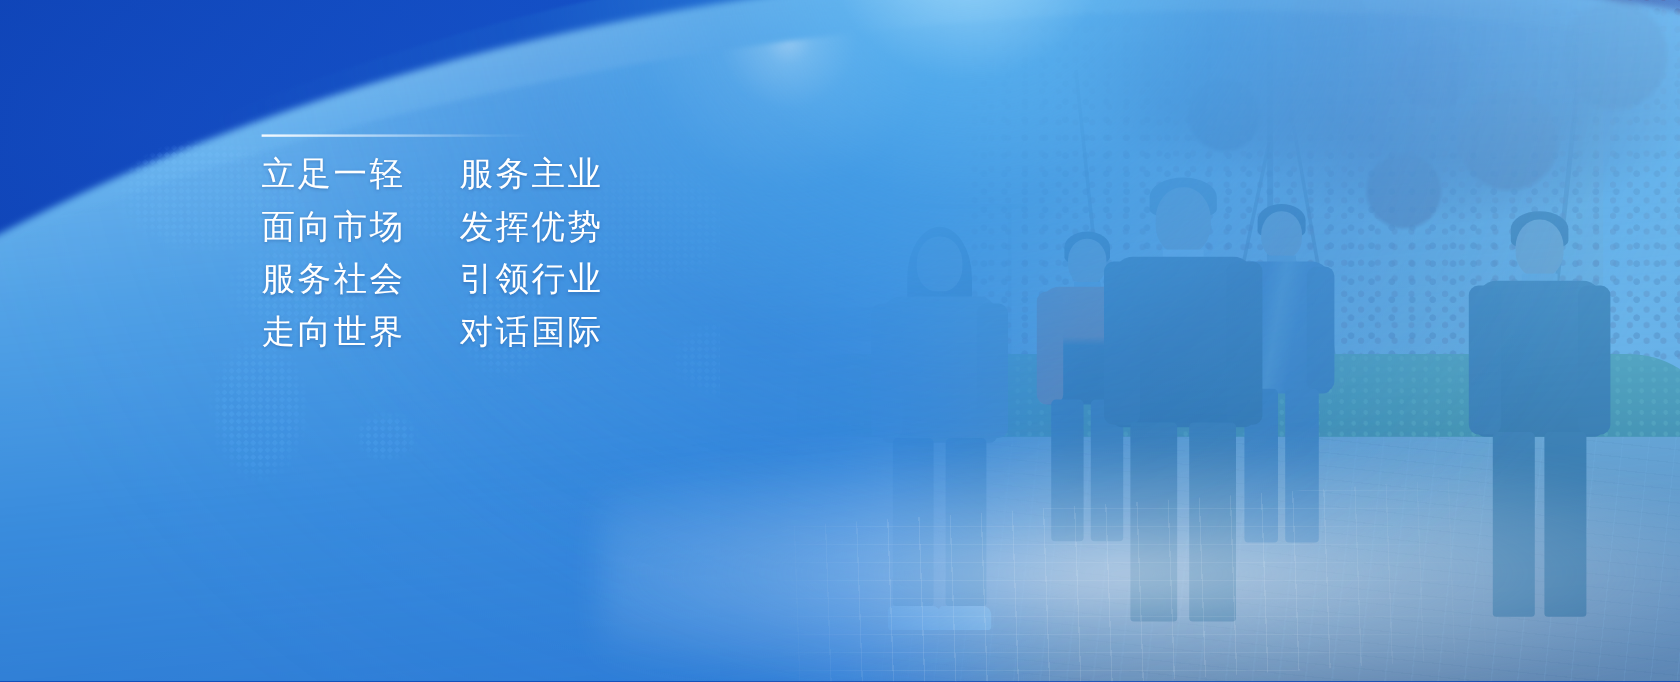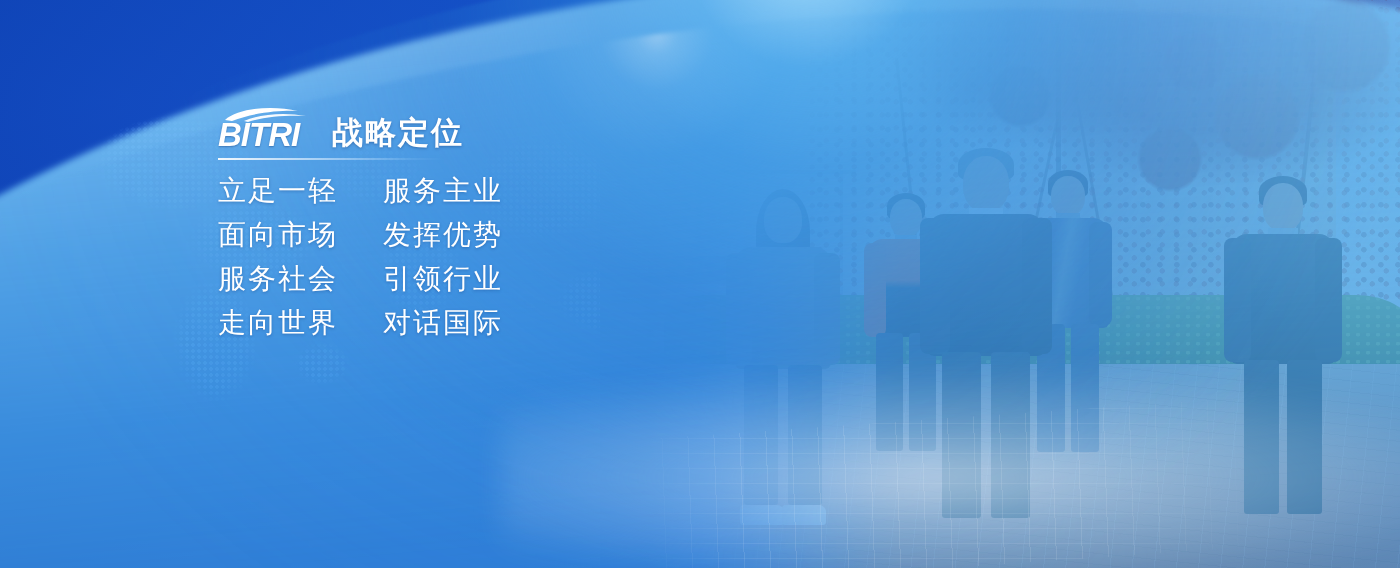--- a/index.html
+++ b/index.html
@@ -449,30 +449,20 @@
   </div>
 
   <div class="arc-fill"></div>
   <div class="arc-glow2"></div>
   <div class="arc-glow"></div>
   <div class="arc-grid"></div>
   <div class="arc-shine"></div>
 
   <div class="content">
 
-    <div class="brand-row">
-      <div class="logo-mark">
-        <svg class="logo-swoosh" viewBox="0 0 84 16" xmlns="http://www.w3.org/2000/svg">
-          <path d="M1 14 C 14 2, 48 -1, 74 5 C 60 4, 30 6, 8 15 Z" fill="#ffffff"></path>
-          <path d="M20 15 C 36 8, 60 6, 82 10 C 62 9, 38 11, 24 16 Z" fill="#ffffff" opacity="0.95"></path>
-        </svg>
-        <div class="logo-text">BITRI</div>
-      </div>
-      <div class="brand-cn">战略定位</div>
-    </div>
 
 
     <div class="divider"></div>
 
     <div class="slogans">
       <div class="slogan-line">
         <span class="slogan-a">立足一轻</span>
         <span class="slogan-b">服务主业</span>
       </div>
       <div class="slogan-line">

